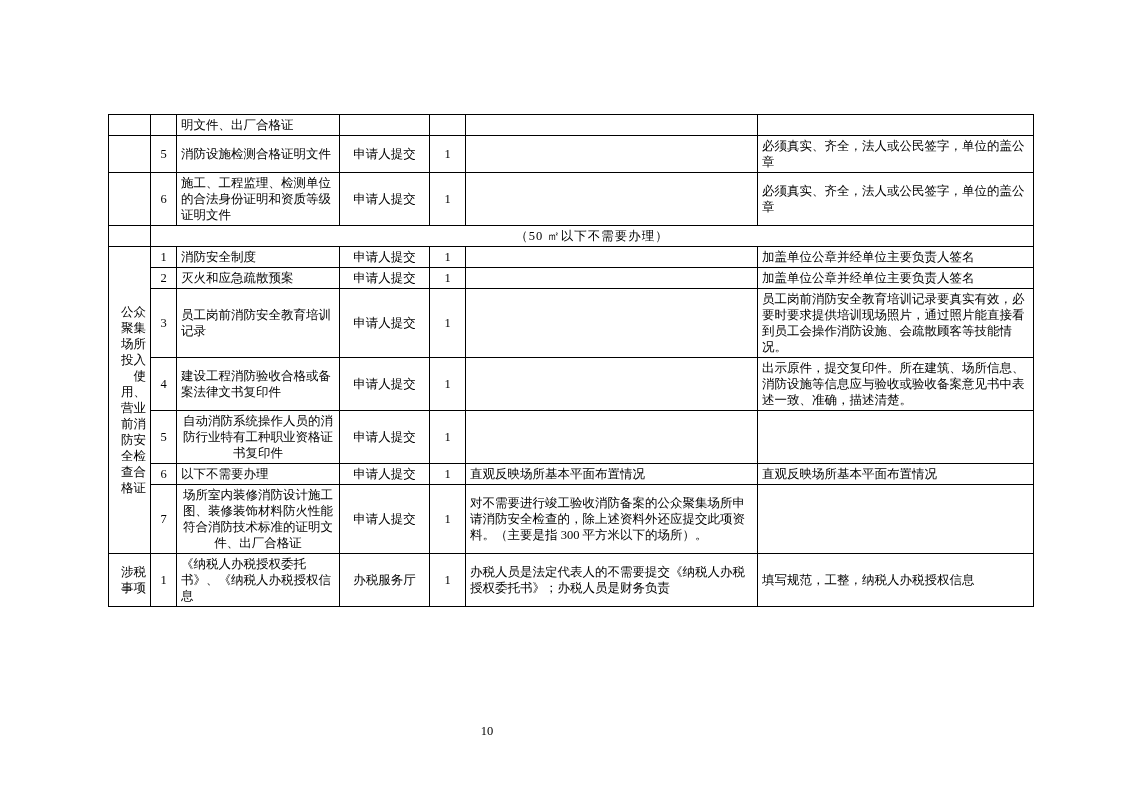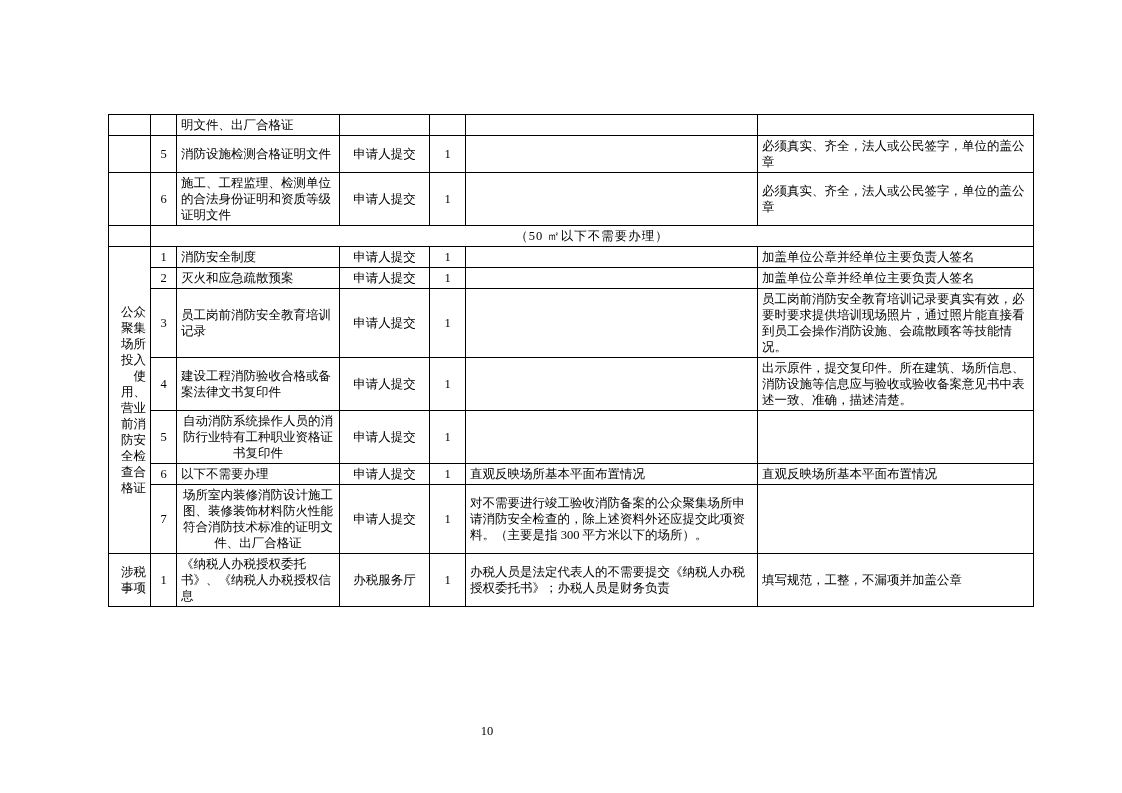--- a/index.html
+++ b/index.html
@@ -194,19 +194,19 @@
         <td class="note-cell"></td>
       </tr>
 
       <tr>
         <td class="cat-cell">涉税事项</td>
         <td class="num-cell">1</td>
         <td class="item-cell">《纳税人办税授权委托书》、《纳税人办税授权信息</td>
         <td class="who-cell">办税服务厅</td>
         <td class="qty-cell">1</td>
         <td class="mid-cell">办税人员是法定代表人的不需要提交《纳税人办税授权委托书》；办税人员是财务负责</td>
-        <td class="note-cell">填写规范，工整，不漏项并加盖公章</td>
+        <td class="note-cell">填写规范，工整，纳税人办税授权信息</td>
       </tr>
     </tbody>
   </table>
 
   <div class="page-number">10</div>
 </div>
 
 </body></html>

